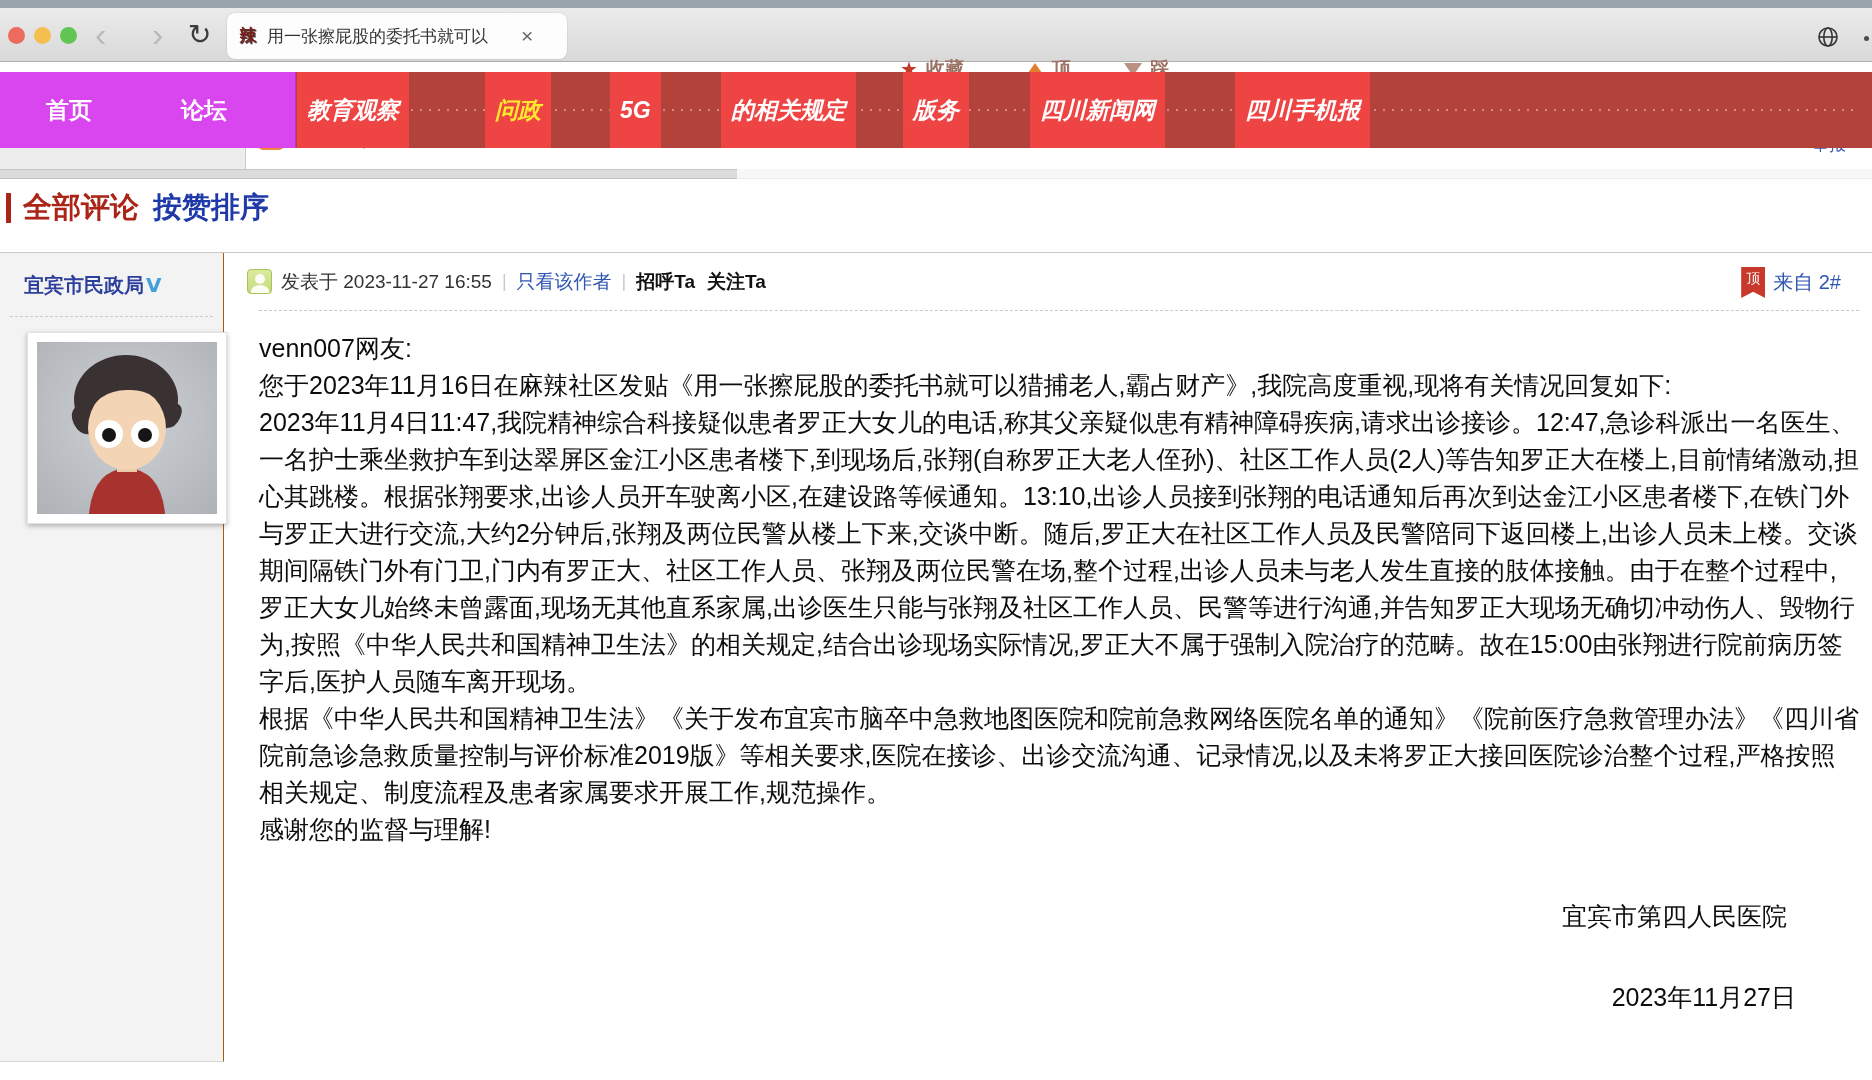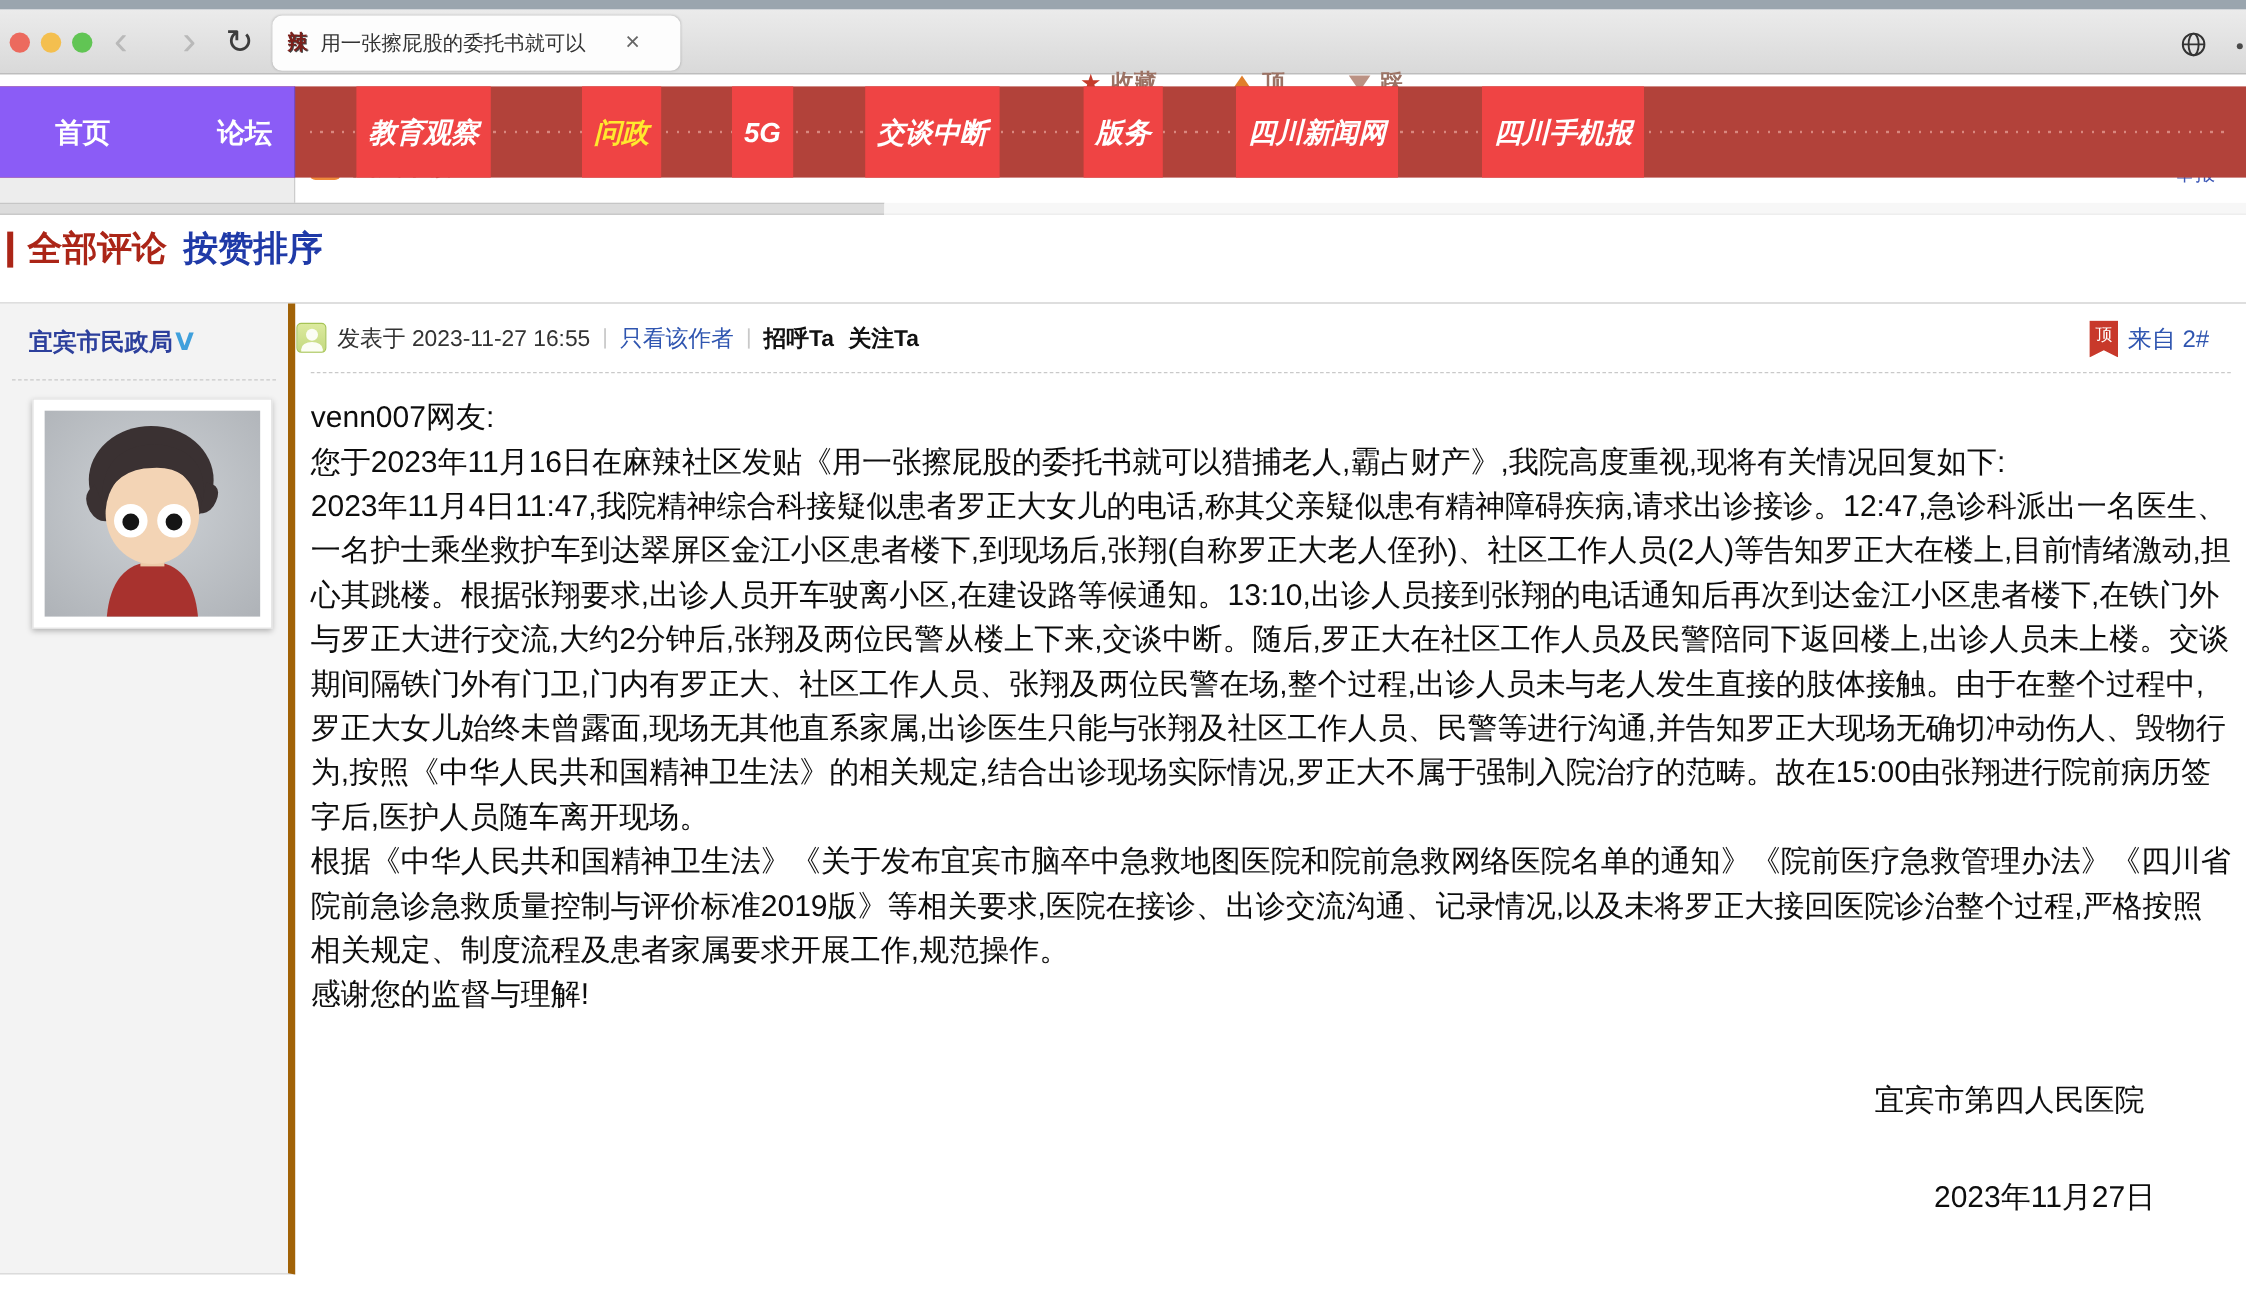--- a/index.html
+++ b/index.html
@@ -41,21 +41,21 @@
   .bubble-icon { width:26px; height:24px; background:#ef8a3b; border-radius:5px; position:relative; }
   .bubble-icon::after { content:""; position:absolute; left:4px; bottom:-6px; border:6px solid transparent; border-top-color:#ef8a3b; }
   .bubble-icon::before { content:""; position:absolute; left:5px; top:7px; width:16px; height:2px; background:#fff; box-shadow:0 5px 0 #fff; }
   .reply-floor b { margin-left:9px; font-size:21px; color:#a2453a; font-weight:600; }
   .report-link { position:absolute; left:1812px; top:133px; z-index:1; font-size:17px; color:#3a55b5; }
 
   
   .navbar { position:absolute; left:0; top:72px; width:1872px; height:76px; background:#b2423a; z-index:5; }
   .navbar .dots { position:absolute; left:258px; top:37px; width:1602px; height:2px;
       background:repeating-linear-gradient(to right, rgba(255,205,195,.5) 0 2px, transparent 2px 9px); }
-  .nav-left { position:absolute; left:0; top:0; width:246px; height:76px; background:#8b5cf6;
+  .nav-left { position:absolute; left:0; top:0; width:296px; height:76px; background:#d946ef;
               border-right:1px solid rgba(0,0,0,.18); }
   .nav-left span, .nav-main span { position:absolute; top:0; line-height:76px; font-size:23px; font-weight:bold;
               color:#fff; background:transparent; cursor:pointer; white-space:nowrap; }
   .nav-main span { background:#ef4444; padding:0 10px;font-style:italic; }
   .nav-left span:nth-of-type(1){ left:46px; } .nav-left span:nth-of-type(2){ left:181px; }
   .nav-main span:nth-of-type(1){ left:297px; }
   .nav-main span:nth-of-type(2){ left:485px; }
   .nav-main span:nth-of-type(3){ left:610px; }
   .nav-main span:nth-of-type(4){ left:721px; }
   .nav-main span:nth-of-type(5){ left:903px; }
@@ -70,22 +70,22 @@
   .strip-light { position:absolute; left:737px; top:169px; width:1135px; height:10px; background:#f7f7f7; border-bottom:1px solid #ececec; }
 
   
   .comments-header { position:absolute; left:6px; top:188px; display:flex; align-items:center; }
   .ch-bar { width:5px; height:30px; background:#ab2517; margin-right:12px; }
   .ch-title { font-size:29px; font-weight:bold; color:#ab2517; }
   .ch-sort  { font-size:29px; font-weight:bold; color:#1f3aa8; margin-left:14px; cursor:pointer; }
 
   
   .post-top-border { position:absolute; left:0; top:252px; width:1872px; height:0; border-top:1px solid #c9c9c9; }
-  .left-col { position:absolute; left:0; top:253px; width:246px; height:809px; background:#f3f3f3;
-              border-right:6px solid #a16207; border-bottom:1px solid #d5d5d5; }
+  .left-col { position:absolute; left:0; top:253px; width:224px; height:809px; background:#f3f3f3;
+              border-right:1px solid #a16207; border-bottom:1px solid #d5d5d5; }
   .author-name { margin:19px 0 0 24px; font-size:20px; font-weight:bold; color:#2c3f9c; cursor:pointer; }
   .author-name .vbadge { color:#3fa0dc; font-weight:bold; margin-left:2px; }
   .left-dash { margin:17px 10px 0 10px; border-top:1px dashed #c9c9c9; }
   .avatar-card { margin:15px 0 0 27px; width:200px; height:192px; background:#fff;
                  border:1px solid #e2e2e2; box-shadow:0 2px 5px rgba(0,0,0,.28); padding:9px; }
   .avatar-card svg { display:block; }
 
   .right-col { position:absolute; left:247px; top:253px; width:1615px; }
   .post-header { position:relative; height:57px; display:flex; align-items:center; }
   .poster-icon { width:25px; height:25px; border-radius:4px; background:linear-gradient(#dcea9e,#c3d97f);
@@ -157,21 +157,21 @@
     <div class="nav-left">
 
     <span>首页</span>
         <span>论坛</span>
       </div>
     <div class="nav-main">
 
     <span>教育观察</span>
         <span class="active">问政</span>
         <span>5G</span>
-        <span>交谈中断</span>
+        <span>的相关规定</span>
         <span>版务</span>
         <span>四川新闻网</span>
         <span>四川手机报</span>
       </div>
   </div>
 
   <div class="prev-left"></div>
   <div class="strip-dark"></div>
   <div class="strip-light"></div>
 

